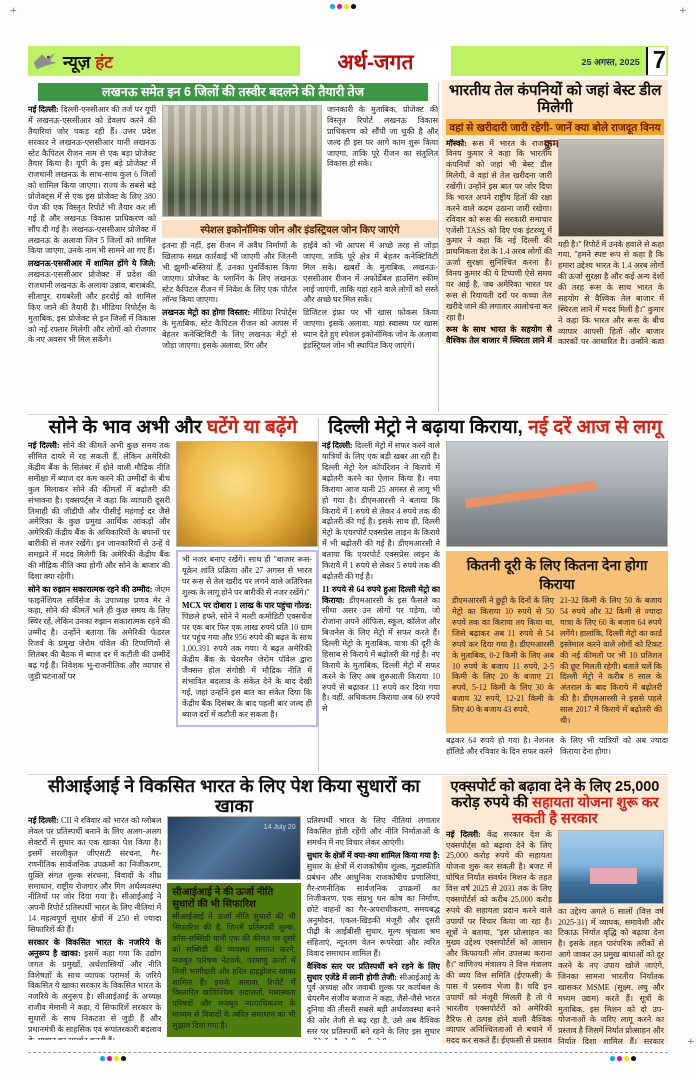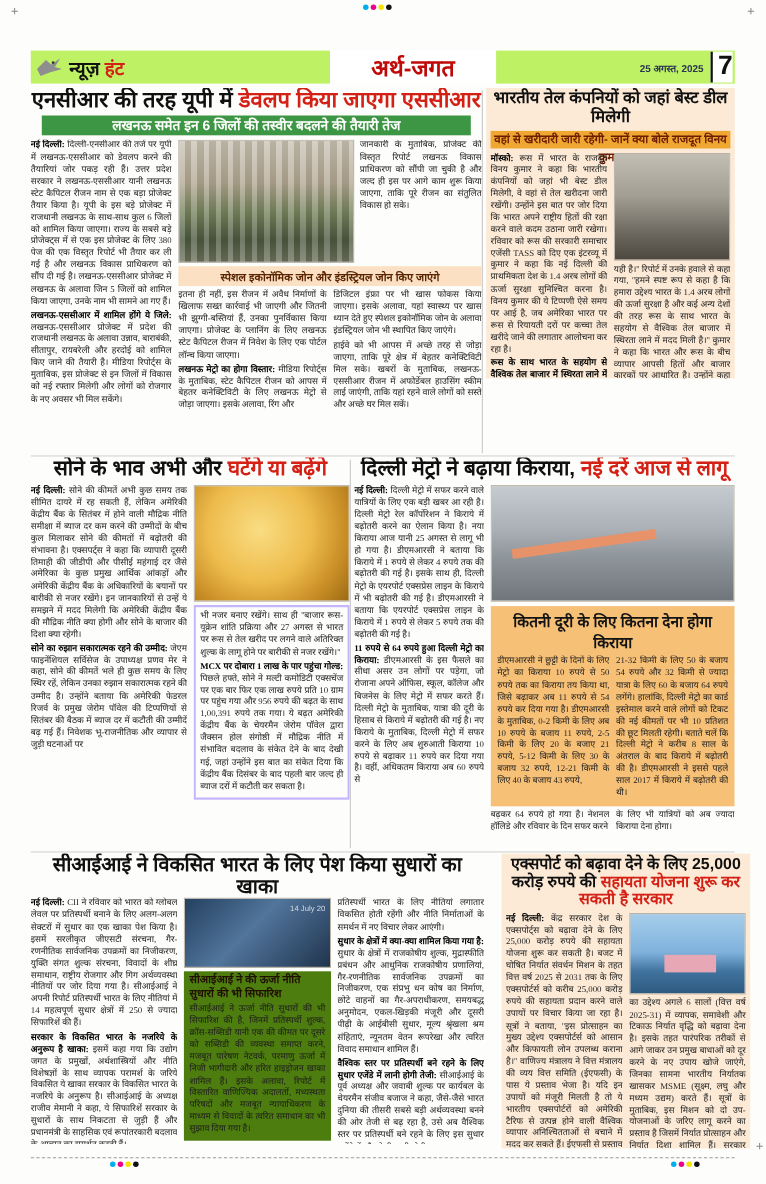--- a/index.html
+++ b/index.html
@@ -69,21 +69,21 @@
   .metro .hl{font-size:19px;margin-bottom:4px;}
   .farebox{background:#f7c077;padding:4px 6px;margin:4px 0 3px;}
   .farebox-title{font-family:"Liberation Sans",sans-serif;font-weight:bold;font-size:14px;color:#141414;text-align:center;margin-bottom:3px;}
   
   .cii{left:28px;top:776px;width:412px;height:268px;}
   .cii .hl{font-size:18px;}
   .banner-blue{background:#1d5bbf;font-size:11px;height:17px;line-height:17px;margin:3px 0 4px;}
   .energybox{background:#4d7c0f;padding:3px 5px;margin-top:3px;}
   .energybox-title{font-family:"Liberation Sans",sans-serif;font-weight:bold;font-size:10px;color:#201000;line-height:1.2;margin-bottom:2px;}
   
-  .export{left:456px;top:776px;width:226px;height:268px;background:#fcead6;padding:2px 4px;box-sizing:border-box;}
+  .export{left:442px;top:776px;width:226px;height:268px;background:#fcead6;padding:2px 4px;box-sizing:border-box;}
   .export .hl{font-size:14.5px;}
   .export .hl{margin-bottom:3px;}
   
   .footer-line{position:absolute;left:28px;right:28px;top:1052px;border-top:1px dashed #9a9a9a;}
 </style>
 </head>
 <body>
 
 <span class="regplus" style="left:10px;top:4px;">+</span>
 <span class="regplus" style="right:10px;top:4px;">+</span>
@@ -114,43 +114,42 @@
     <span class="pageno">7</span>
   </div>
 </header>
 
 <div class="hr" style="left:28px;width:640px;top:414px;"></div>
 <div class="hr" style="left:28px;width:640px;top:774px;"></div>
 <div class="vr" style="left:438px;top:82px;height:330px;"></div>
 <div class="vr" style="left:318px;top:418px;height:353px;"></div>
 
 <article class="abs scr">
-  <h1 class="hl"><span>एनसीआर की तरह यूपी में </span><span class="red">डेवलप किया जाएगा एससीआर</span></h1>
   <div class="banner banner-green">लखनऊ समेत इन 6 जिलों की तस्वीर बदलने की तैयारी तेज</div>
   <div class="cols" style="height:286px;">
     <div class="col" style="flex:0 0 128px;">
       <p class="para np"><b class="lead">नई दिल्ली:</b><span> दिल्ली-एनसीआर की तर्ज पर यूपी में लखनऊ-एससीआर को डेवलप करने की तैयारियां जोर पकड़ रही हैं। उत्तर प्रदेश सरकार ने लखनऊ-एससीआर यानी लखनऊ स्टेट कैपिटल रीजन नाम से एक बड़ा प्रोजेक्ट तैयार किया है। यूपी के इस बड़े प्रोजेक्ट में राजधानी लखनऊ के साथ-साथ कुल 6 जिलों को शामिल किया जाएगा। राज्य के सबसे बड़े प्रोजेक्ट्स में से एक इस प्रोजेक्ट के लिए 380 पेज की एक विस्तृत रिपोर्ट भी तैयार कर ली गई है और लखनऊ विकास प्राधिकरण को सौंप दी गई है। लखनऊ-एससीआर प्रोजेक्ट में लखनऊ के अलावा जिन 5 जिलों को शामिल किया जाएगा, उनके नाम भी सामने आ गए हैं।</span></p>
       <p class="para np"><b class="lead">लखनऊ-एससीआर में शामिल होंगे ये जिले:</b><span> लखनऊ-एससीआर प्रोजेक्ट में प्रदेश की राजधानी लखनऊ के अलावा उन्नाव, बाराबंकी, सीतापुर, रायबरेली और हरदोई को शामिल किए जाने की तैयारी है। मीडिया रिपोर्ट्स के मुताबिक, इस प्रोजेक्ट से इन जिलों में विकास को नई रफ्तार मिलेगी और लोगों को रोजगार के नए अवसर भी मिल सकेंगे।</span></p>
     </div>
     <div class="col">
       <div class="scr-right-row" style="height:112px;">
         <div class="photo ph-lucknow" style="flex:0 0 158px;height:110px;"></div>
         <div class="col">
           <p class="para np">जानकारी के मुताबिक, प्रोजेक्ट की विस्तृत रिपोर्ट लखनऊ विकास प्राधिकरण को सौंपी जा चुकी है और जल्द ही इस पर आगे काम शुरू किया जाएगा, ताकि पूरे रीजन का संतुलित विकास हो सके।</p>
         </div>
       </div>
       <div class="subhead-peach">स्पेशल इकोनॉमिक जोन और इंडस्ट्रियल जोन किए जाएंगे</div>
       <div class="cols">
         <div class="col">
           <p class="para np">इतना ही नहीं, इस रीजन में अवैध निर्माणों के खिलाफ सख्त कार्रवाई भी जाएगी और जितनी भी झुग्गी-बस्तियां हैं, उनका पुनर्विकास किया जाएगा। प्रोजेक्ट के प्लानिंग के लिए लखनऊ स्टेट कैपिटल रीजन में निवेश के लिए एक पोर्टल लॉन्च किया जाएगा।</p>
           <p class="para np"><b class="lead">लखनऊ मेट्रो का होगा विस्तार:</b><span> मीडिया रिपोर्ट्स के मुताबिक, स्टेट कैपिटल रीजन को आपस में बेहतर कनेक्टिविटी के लिए लखनऊ मेट्रो से जोड़ा जाएगा। इसके अलावा, रिंग और</span></p>
         </div>
         <div class="col">
+          <p class="para np">हाईवे को भी आपस में अच्छे तरह से जोड़ा जाएगा, ताकि पूरे क्षेत्र में बेहतर कनेक्टिविटी मिल सके। खबरों के मुताबिक, लखनऊ-एससीआर रीजन में अफोर्डेबल हाउसिंग स्कीम लाई जाएंगी, ताकि यहां रहने वाले लोगों को सस्ते और अच्छे घर मिल सकें।</p>
           <p class="para np">डिजिटल इंफ्रा पर भी खास फोकस किया जाएगा। इसके अलावा, यहां स्वास्थ्य पर खास ध्यान देते हुए स्पेशल इकोनॉमिक जोन के अलावा इंडस्ट्रियल जोन भी स्थापित किए जाएंगे।</p>
-          <p class="para np">हाईवे को भी आपस में अच्छे तरह से जोड़ा जाएगा, ताकि पूरे क्षेत्र में बेहतर कनेक्टिविटी मिल सके। खबरों के मुताबिक, लखनऊ-एससीआर रीजन में अफोर्डेबल हाउसिंग स्कीम लाई जाएंगी, ताकि यहां रहने वाले लोगों को सस्ते और अच्छे घर मिल सकें।</p>
         </div>
       </div>
     </div>
   </div>
 </article>
 
 <article class="abs oil">
   <h1 class="hl">भारतीय तेल कंपनियों को जहां बेस्ट डील मिलेगी</h1>
   <div class="banner banner-orange">वहां से खरीदारी जारी रहेगी- जानें क्या बोले राजदूत विनय कुमार</div>
   <div class="cols" style="height:278px;">

